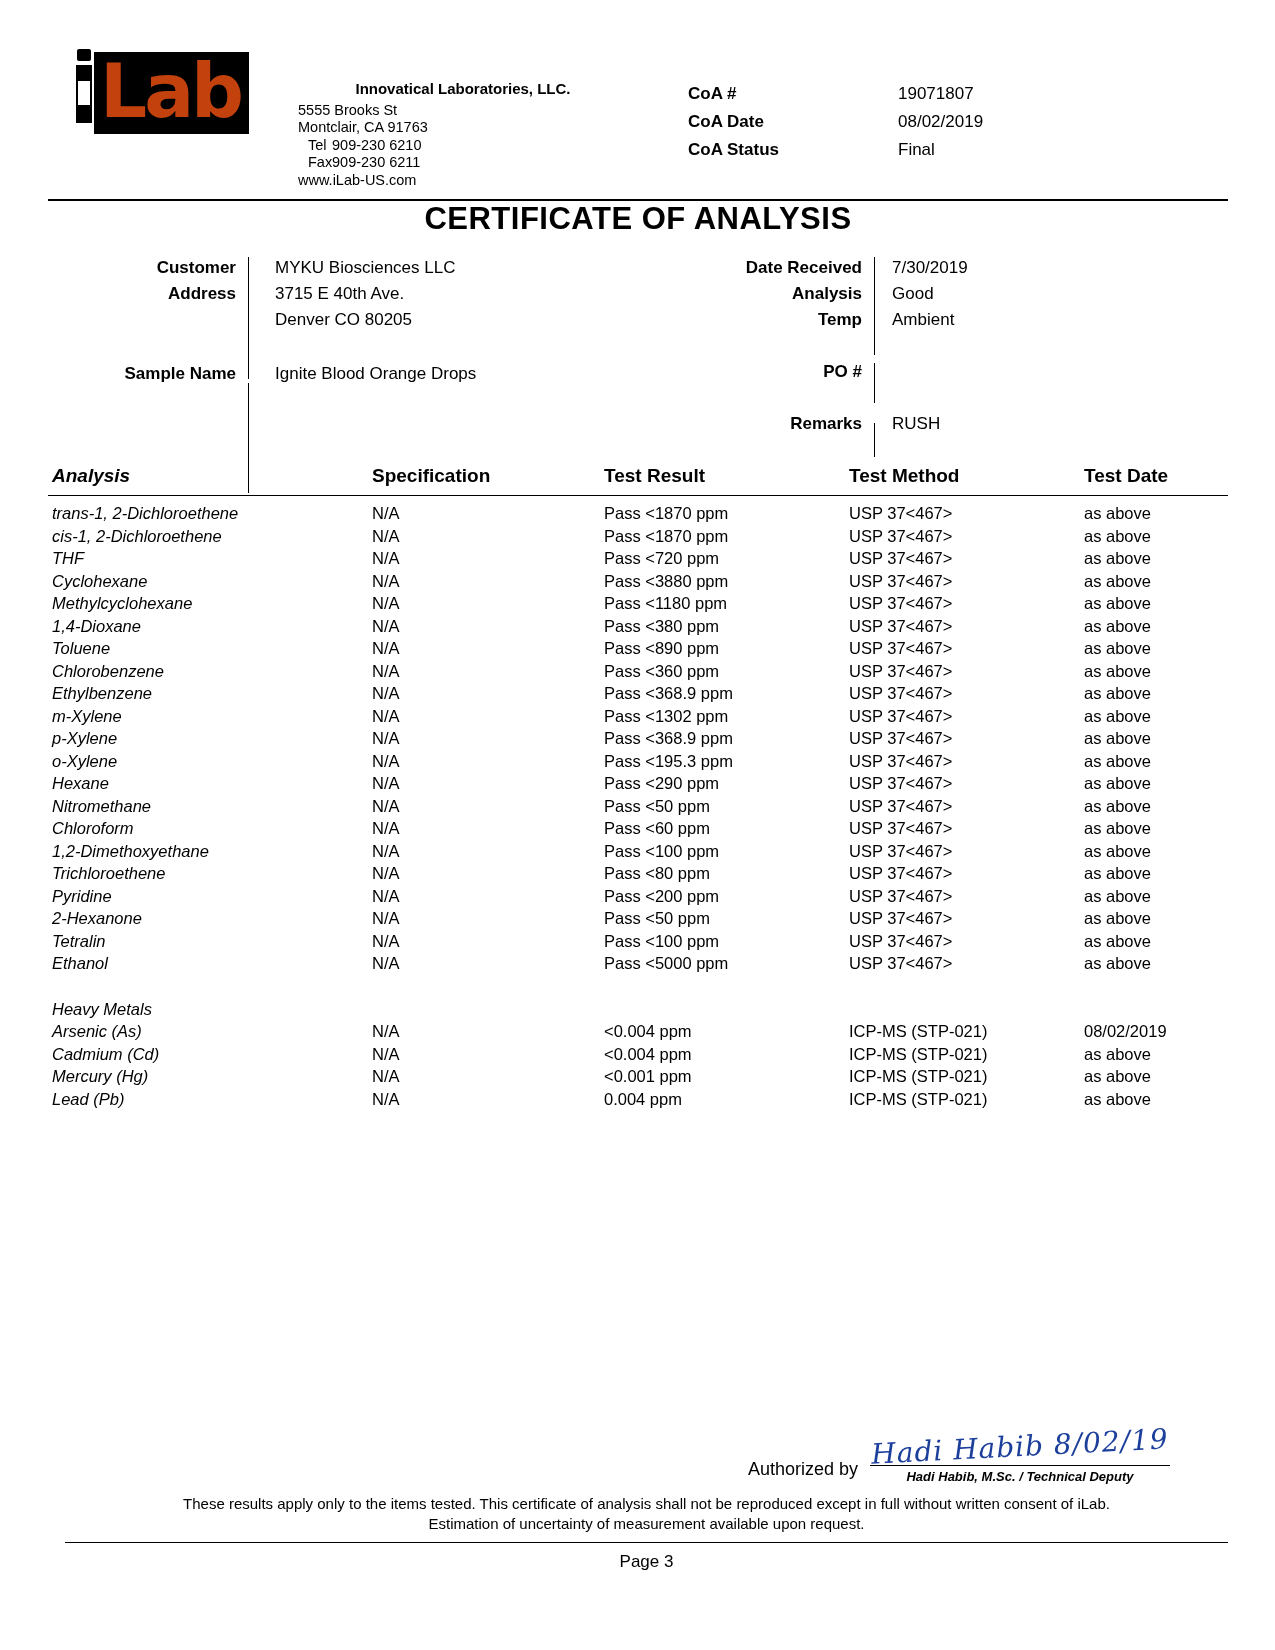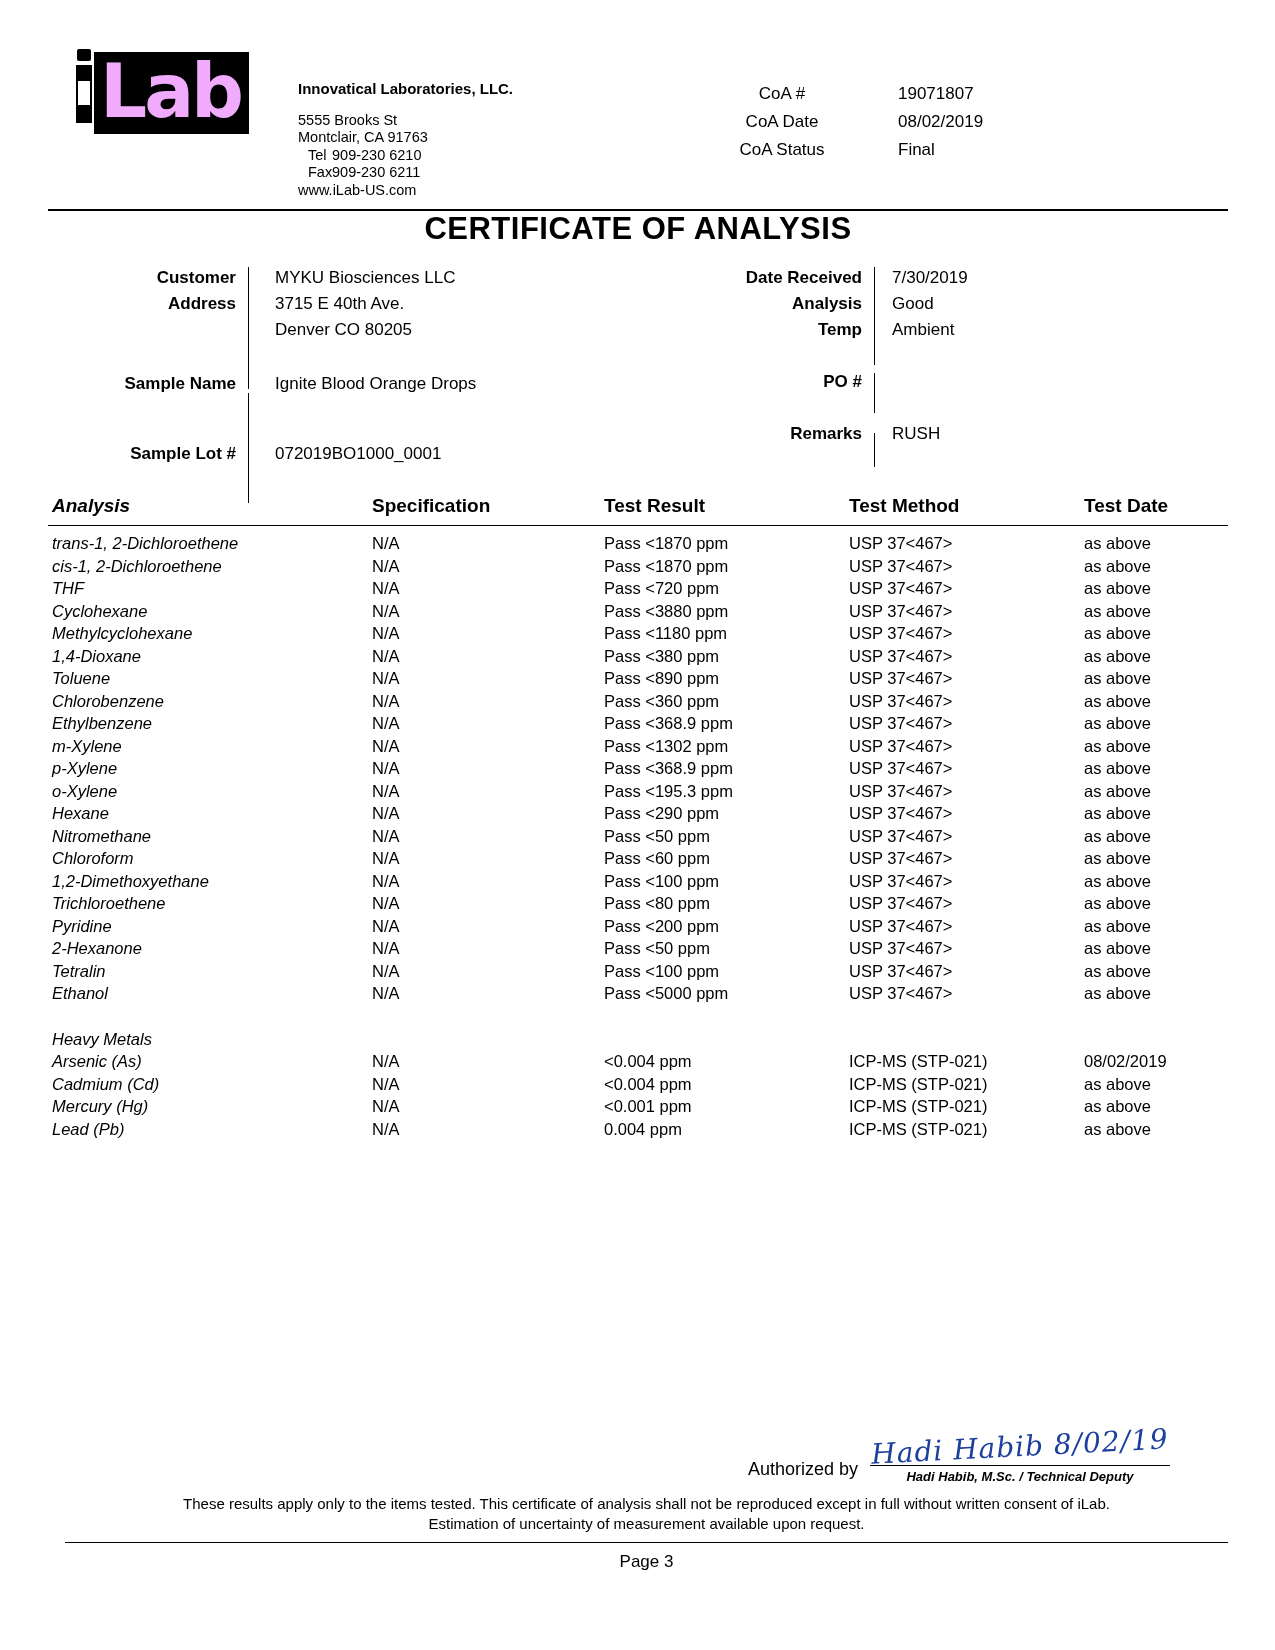--- a/index.html
+++ b/index.html
@@ -72,37 +72,38 @@
     position: absolute;
     left: 2px;
     top: 16px;
     width: 12px;
     height: 24px;
     background: #fff;
   }
   .logo-text {
     display: inline-block;
     background: #000;
-    color: #f0abfc;
+    color: #c2410c;
     padding: 2px 8px 6px 6px;
     font-size: 74px;
     line-height: 74px;
     font-weight: 700;
   }
   .lab-addr {
     flex: 0 0 auto;
     width: 330px;
     font-size: 14.5px;
     line-height: 17.5px;
     padding-top: 28px;
   }
   .lab-addr .name {
     font-weight: 700;
     font-size: 15px;
-    margin-bottom: 14px;
+    margin-bottom: 4px;
+    text-align: center;
   }
   .lab-addr .row {
     white-space: pre;
   }
   .lab-addr .lbl {
     display: inline-block;
     width: 34px;
     padding-left: 10px;
     box-sizing: border-box;
   }
@@ -111,22 +112,22 @@
     padding-top: 28px;
     padding-left: 60px;
   }
   .coa-meta .mrow {
     display: flex;
     font-size: 17px;
     line-height: 28px;
   }
   .coa-meta .mlbl {
     width: 210px;
-    text-align: center;
-    font-weight: 400;
+    text-align: left;
+    font-weight: 700;
     padding-right: 22px;
     box-sizing: border-box;
   }
   .coa-meta .mval {
     font-weight: 400;
   }
 
   .rule {
     border-bottom: 2px solid #000;
     margin: 10px 0 0 0;
@@ -343,24 +344,20 @@
             <div class="ival"></div>
           </div>
         <div class="irow">
           <div class="ilbl">Sample Name</div>
           <div class="ival">Ignite Blood Orange Drops</div>
         </div>
         <div class="irow" style="height:44px;">
             <div class="ilbl"></div>
             <div class="ival"></div>
           </div>
-        <div class="irow">
-          <div class="ilbl">Sample Lot #</div>
-          <div class="ival">072019BO1000_0001</div>
-        </div>
         <div class="divider-v" style="top:128px;height:110px;"></div>
       </div>
 
       <div class="info-right">
         <div class="divider-v" style="top:2px;height:98px;"></div>
         <div class="irow">
           <div class="ilbl-r">Date Received</div>
           <div class="ival-r">7/30/2019</div>
         </div>
         <div class="irow">

